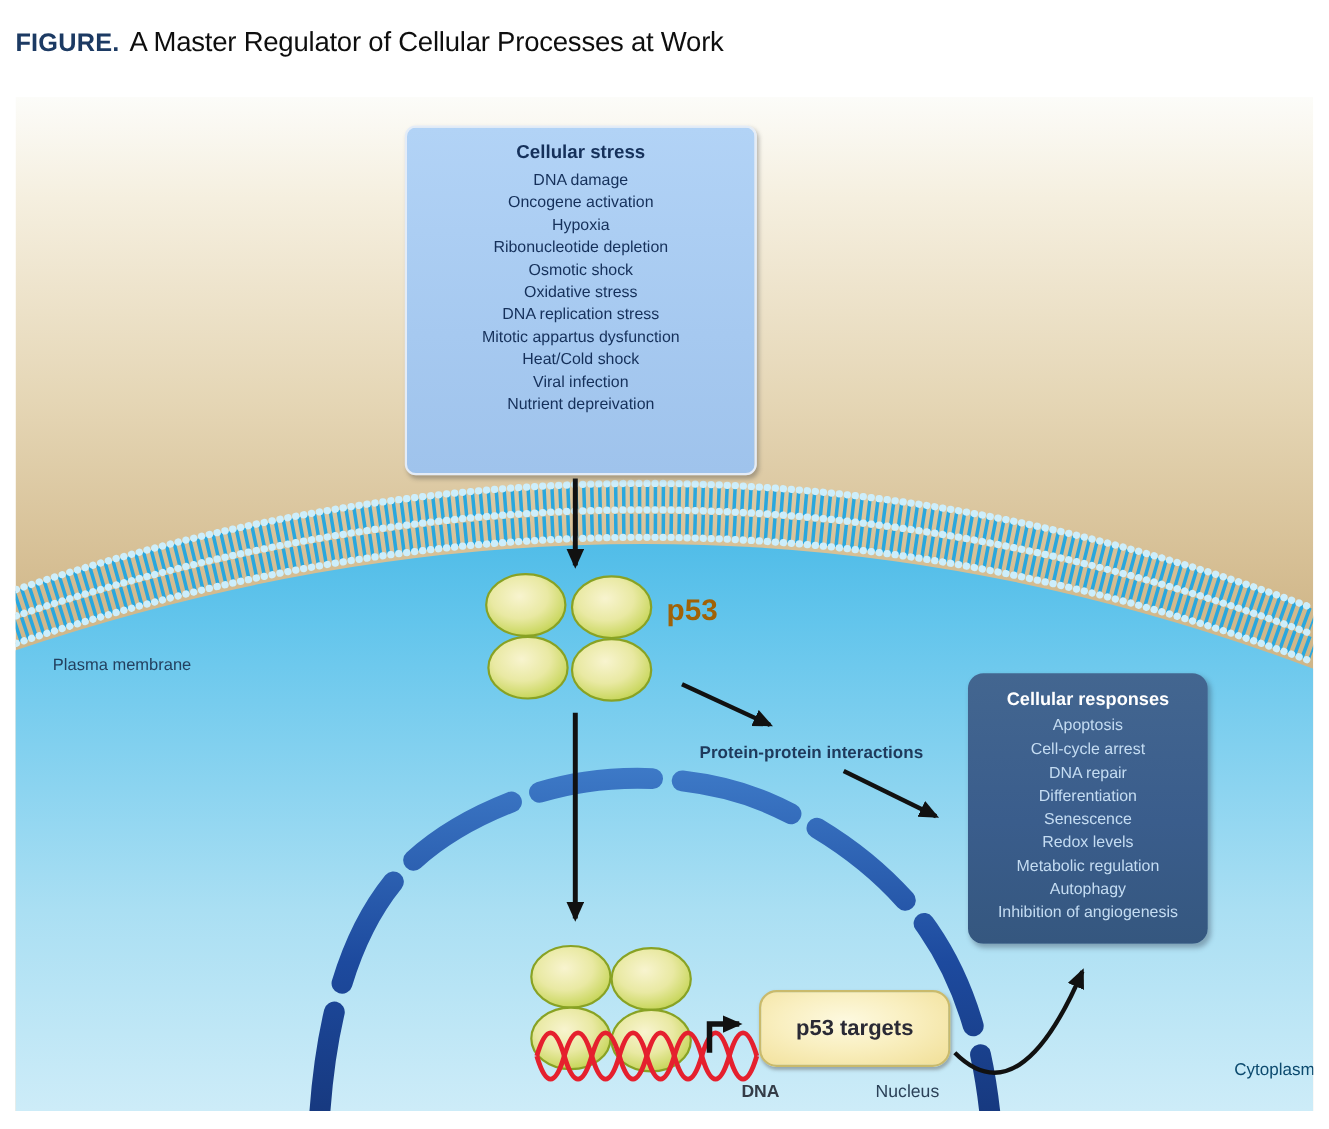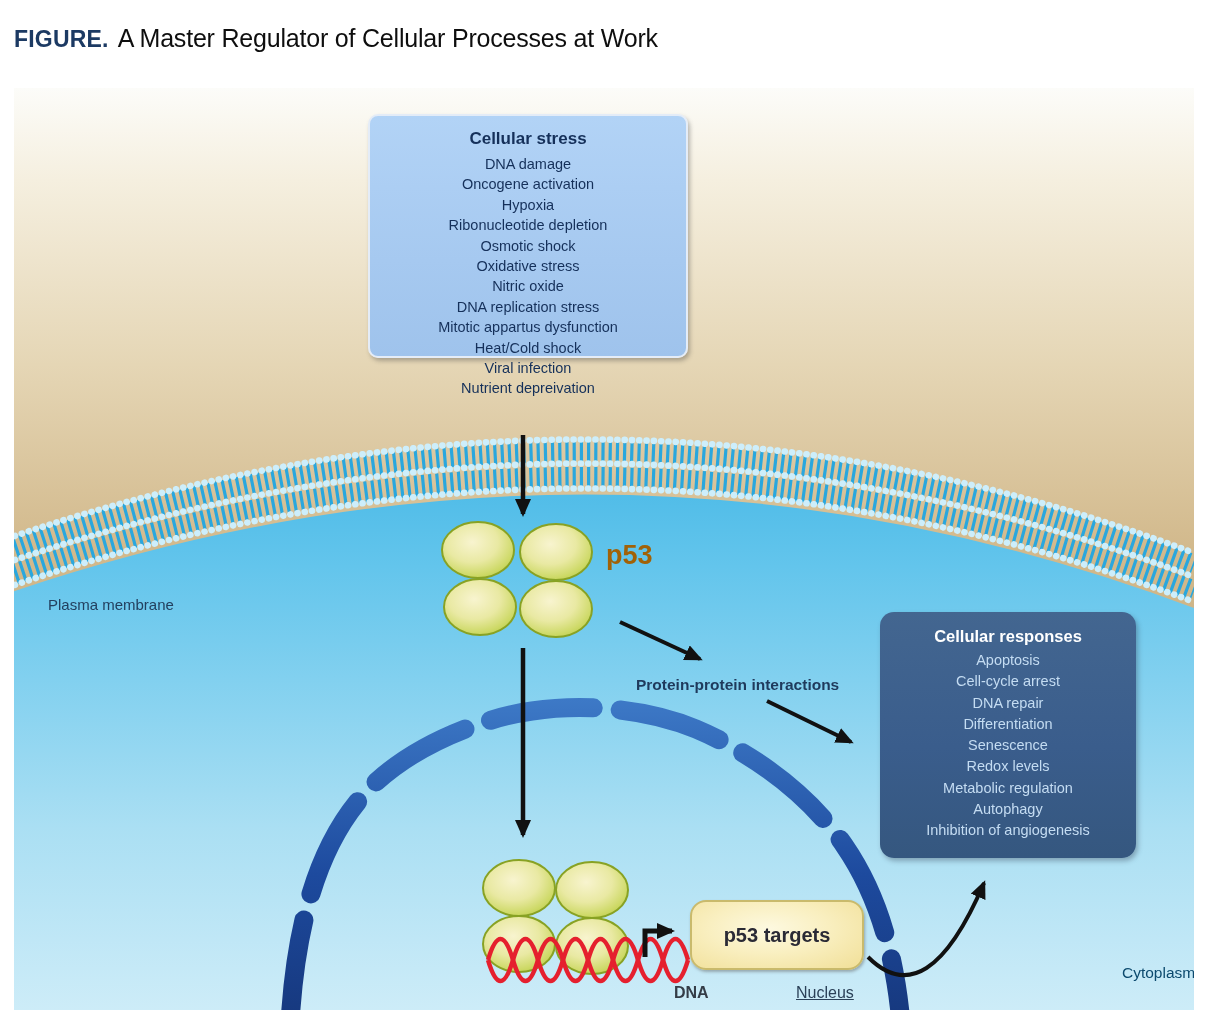--- a/index.html
+++ b/index.html
@@ -10,47 +10,47 @@
   .heading .flabel{font-size:23px;font-weight:bold;color:#1c3a63;letter-spacing:.2px;}
   .heading .ftitle{font-size:25px;color:#0e0e0e;letter-spacing:-.2px;}
 
   
   #diagram{position:absolute;left:14px;top:88px;width:1180px;height:922px;overflow:hidden;}
   #bg-svg{position:absolute;left:0;top:0;width:1180px;height:922px;}
 
   .overlay{position:absolute;z-index:3;}
 
   
-  .stress-box{left:354px;top:26px;width:320px;height:244px;background:linear-gradient(180deg,#b2d3f6 0%,#a6c9f0 60%,#9fc3ec 100%);
+  .stress-box{left:354px;top:26px;width:320px;height:318px;background:linear-gradient(180deg,#b2d3f6 0%,#a6c9f0 60%,#9fc3ec 100%);
     border:2px solid #e4ecf7;border-radius:10px;box-shadow:2px 3px 4px rgba(60,60,60,.35);
     text-align:center;color:#15305a;box-sizing:border-box;padding-top:13px;}
   .stress-box .box-title{font-size:17px;font-weight:bold;margin-bottom:5px;}
   .stress-box .box-item{font-size:14.5px;line-height:20.4px;}
 
   
-  .responses-box{left:866px;top:524px;width:256px;height:246px;background:linear-gradient(180deg,#436690 0%,#3a5d8c 55%,#35577f 100%);
+  .responses-box{left:866px;top:524px;width:218px;height:246px;background:linear-gradient(180deg,#436690 0%,#3a5d8c 55%,#35577f 100%);
     border-radius:14px;box-shadow:2px 3px 5px rgba(40,50,70,.35);
     text-align:center;box-sizing:border-box;padding-top:15px;}
   .responses-box .box-title{font-size:16.5px;font-weight:bold;color:#ffffff;margin-bottom:4px;}
   .responses-box .box-item{font-size:14.5px;line-height:21.3px;color:#c4dcf2;}
 
   
   .targets-box{left:676px;top:812px;width:170px;height:66px;border-radius:16px;
     background:radial-gradient(ellipse at 45% 40%, #fdf9e0 0%, #f9efc0 45%, #f1df97 100%);
     border:2px solid #c9ba6c;box-shadow:1px 2px 3px rgba(90,90,90,.45);
     display:flex;align-items:center;justify-content:center;}
   .targets-box span{font-size:20px;font-weight:bold;color:#2a2a35;}
 
   
   .lbl{position:absolute;z-index:3;color:#23405f;white-space:nowrap;}
   .lbl-plasma{left:34px;top:508px;font-size:15px;}
   .lbl-p53{left:592px;top:452px;font-size:27px;font-weight:bold;color:#a16207;}
   .lbl-ppi{left:622px;top:588px;width:245px;text-align:left;font-size:15.5px;font-weight:bold;color:#1f3a5c;}
   .lbl-dna{left:660px;top:896px;font-size:16px;font-weight:bold;color:#343c47;}
-  .lbl-nucleus{left:782px;top:896px;font-size:16px;color:#2b4158;text-decoration:underline;}
+  .lbl-nucleus{left:782px;top:896px;font-size:16px;color:#2b4158;}
   .lbl-cytoplasm{left:1108px;top:876px;font-size:15.5px;color:#0c4a6e;}
 </style>
 </head>
 <body>
 
 <div id="stage">
 
   <div class="heading">
     <span class="flabel">FIGURE.</span>
     <span class="ftitle">A Master Regulator of Cellular Processes at Work</span>
@@ -142,21 +142,20 @@
     </svg>
 
     <div class="overlay stress-box">
       <div class="box-title">Cellular stress</div>
       <div class="box-item">DNA damage</div>
       <div class="box-item">Oncogene activation</div>
       <div class="box-item">Hypoxia</div>
       <div class="box-item">Ribonucleotide depletion</div>
       <div class="box-item">Osmotic shock</div>
       <div class="box-item">Oxidative stress</div>
-      <div class="box-item">Nitric oxide</div>
       <div class="box-item">DNA replication stress</div>
       <div class="box-item">Mitotic appartus dysfunction</div>
       <div class="box-item">Heat/Cold shock</div>
       <div class="box-item">Viral infection</div>
       <div class="box-item">Nutrient depreivation</div>
     </div>
 
     <div class="overlay responses-box">
       <div class="box-title">Cellular responses</div>
       <div class="box-item">Apoptosis</div>

